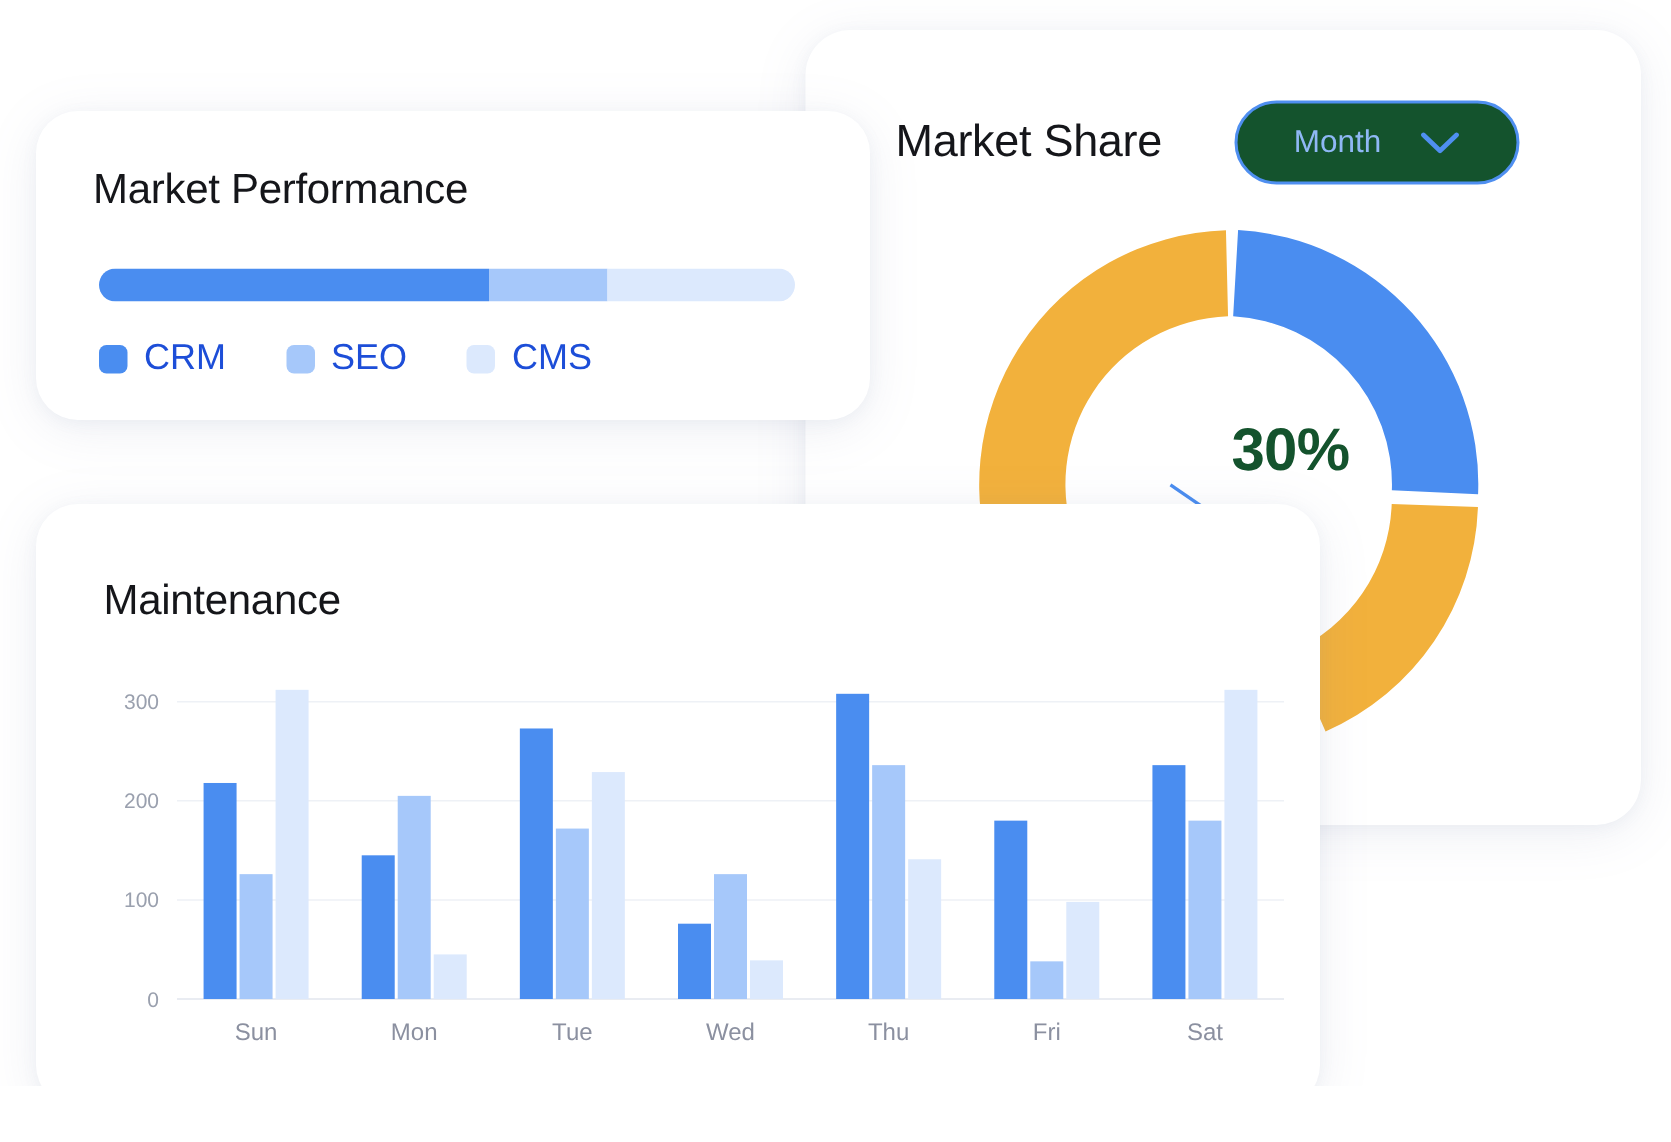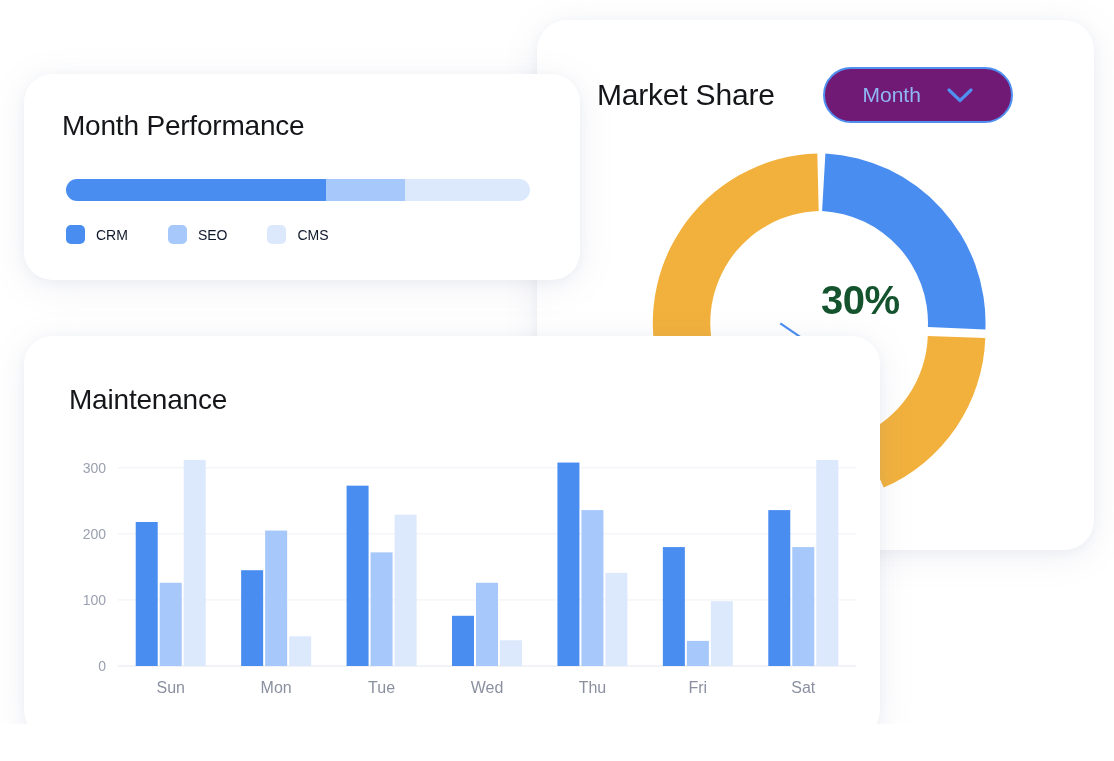--- a/index.html
+++ b/index.html
@@ -56,21 +56,21 @@
   }
   #ms-period {
     display: flex;
     align-items: center;
     justify-content: center;
     gap: 26px;
     width: 190px;
     height: 56px;
     border: 2px solid #4f8ff0;
     border-radius: 30px;
-    background: #701a75;
+    background: #14532d;
     cursor: pointer;
     box-sizing: border-box;
   }
   #ms-period-label {
     font-size: 21px;
     color: #8fb8f5;
     font-weight: 400;
   }
   .chev {
     width: 26px;
@@ -138,22 +138,22 @@
     align-items: center;
     gap: 11px;
   }
   .legend-swatch {
     width: 19px;
     height: 19px;
     border-radius: 5px;
     flex: none;
   }
   .legend-label {
-    font-size: 14px;
-    color: #0f172a;
+    font-size: 24px;
+    color: #1d4ed8;
     font-weight: 400;
   }
 
   
   #maintenance-card {
     left: 24px;
     top: 336px;
     width: 856px;
     height: 402px;
     z-index: 3;
@@ -206,21 +206,21 @@
         <path d="M 172.3 5.5 A 169.6 169.6 0 0 0 20.0 238.2 L 73.0 215.8
                  A 112.1 112.1 0 0 1 173.7 62.9 Z" fill="#f2b13c"></path>
 
         <line x1="128" y1="198" x2="212" y2="200" stroke="#4a8df0" stroke-width="2.2" transform="rotate(33 170 199)"></line>
       </svg>
       <div id="donut-value">30%</div>
     </div>
   </div>
 
   <div class="card" id="sales-card">
-    <div id="sales-title">Month Performance</div>
+    <div id="sales-title">Market Performance</div>
 
     <div id="sales-bar">
       <div class="seg" style="width:56%;background:#4a8df0;"></div>
       <div class="seg" style="width:17%;background:#a6c8fa;"></div>
       <div class="seg" style="width:27%;background:#dce9fd;"></div>
     </div>
 
     <div id="sales-legend">
       <div class="legend-item">
         <span class="legend-swatch" style="background:#4a8df0;"></span>

